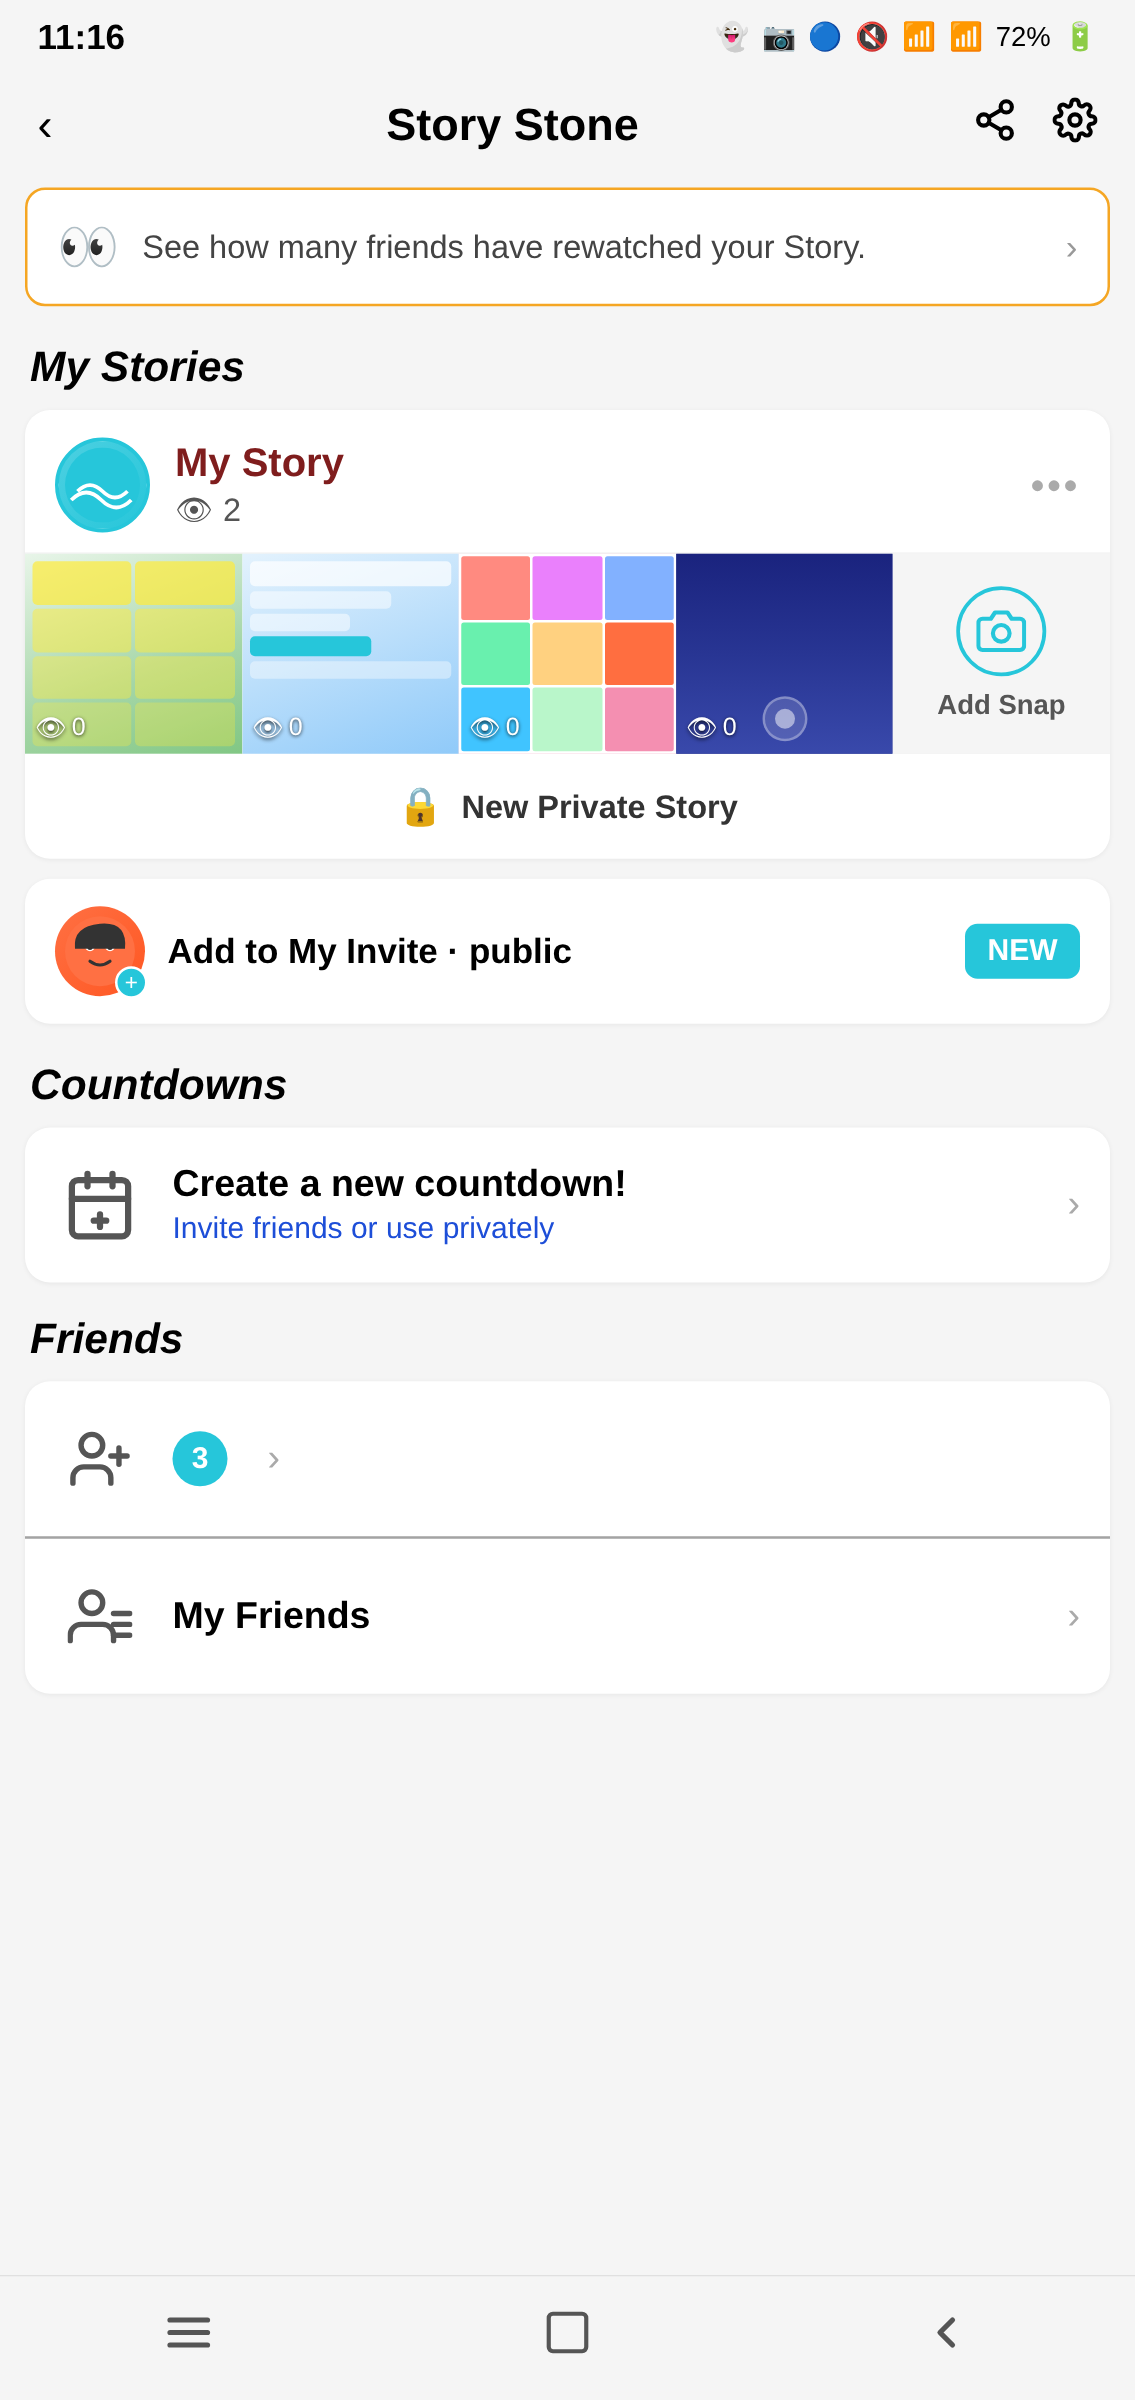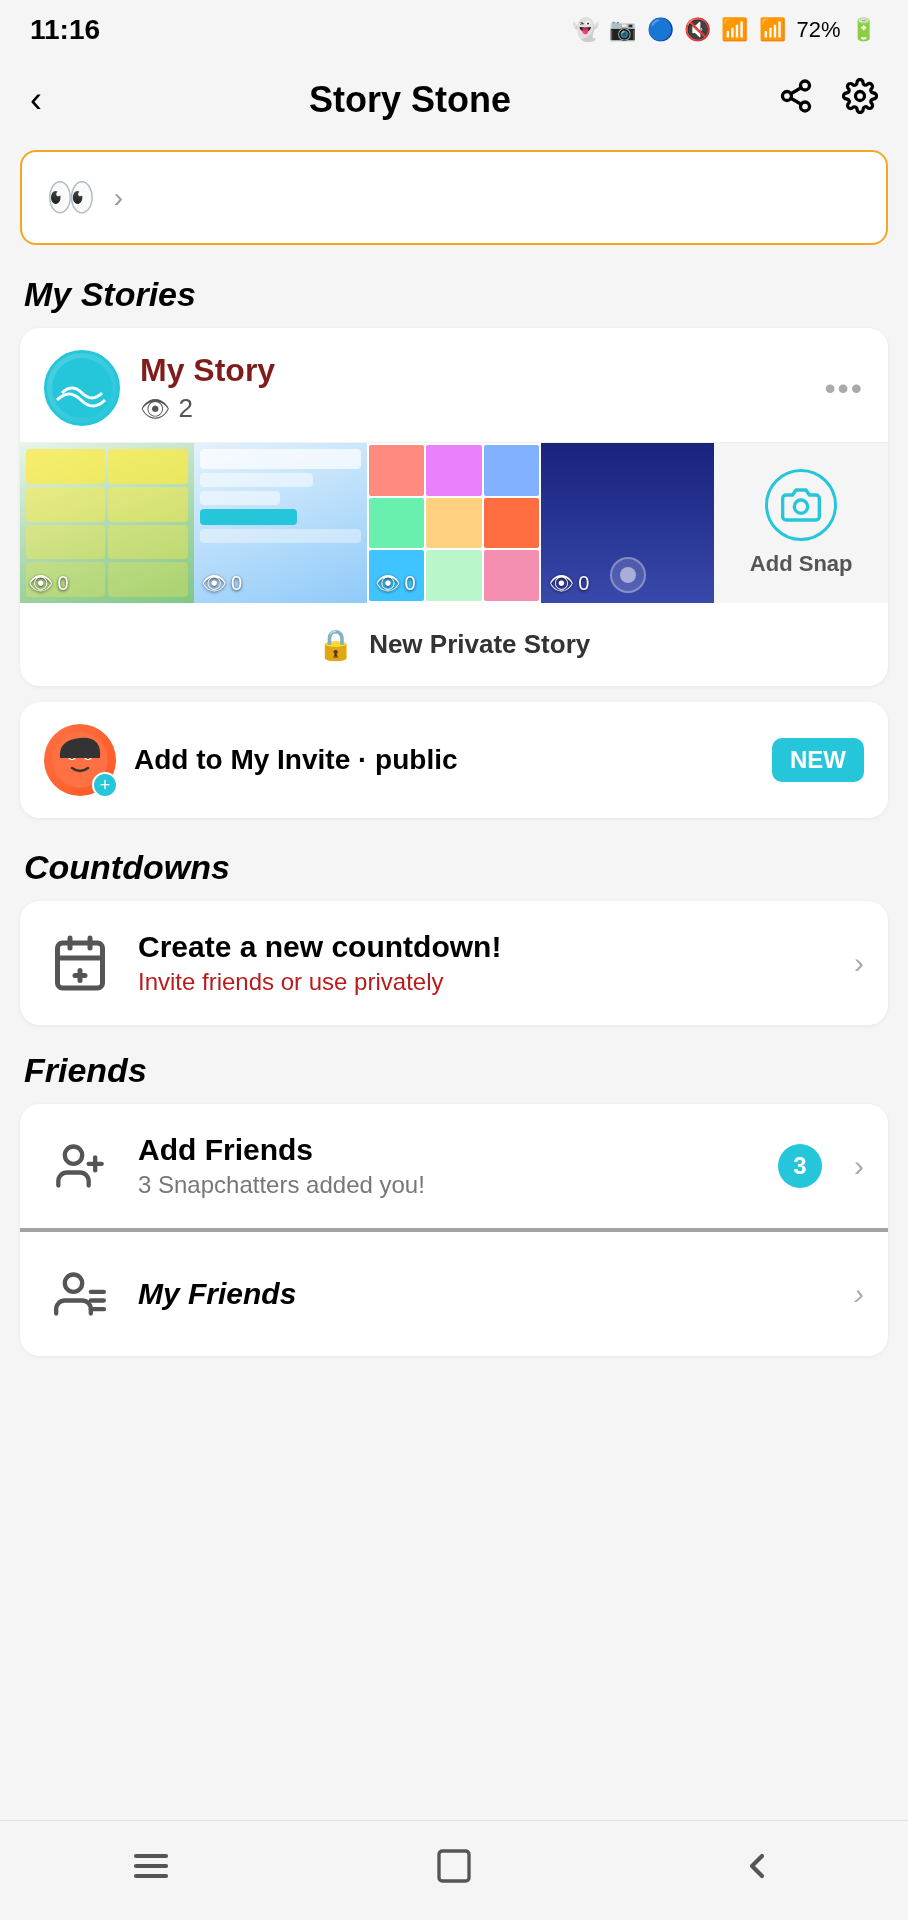--- a/index.html
+++ b/index.html
@@ -306,21 +306,21 @@
     .countdown-info {
       flex: 1;
     }
     .countdown-title {
       font-size: 30px;
       font-weight: 700;
       color: #000;
     }
     .countdown-sub {
       font-size: 24px;
-      color: #b91c1c;
+      color: #1d4ed8;
       margin-top: 4px;
     }
     .chevron-right {
       font-size: 30px;
       color: #aaa;
     }
 
     
     .friends-card {
       background: #fff;
@@ -330,22 +330,21 @@
       box-shadow: 0 1px 4px rgba(0,0,0,0.06);
     }
     .friends-item {
       display: flex;
       align-items: center;
       padding: 26px 24px;
       gap: 22px;
       cursor: pointer;
     }
     .friends-item + .friends-item {
-      border-top: 4px solid #a3a3a3;
-      font-style: italic;
+      border-top: 2px solid #a3a3a3;
     }
     .friends-icon {
       width: 72px;
       height: 72px;
       display: flex;
       align-items: center;
       justify-content: center;
       font-size: 42px;
       color: #555;
     }
@@ -451,20 +450,21 @@
       <svg width="36" height="36" viewBox="0 0 24 24" fill="none" stroke="#000" stroke-width="2.2" stroke-linecap="round" stroke-linejoin="round">
         <circle cx="12" cy="12" r="3"></circle>
         <path d="M19.4 15a1.65 1.65 0 0 0 .33 1.82l.06.06a2 2 0 0 1-2.83 2.83l-.06-.06a1.65 1.65 0 0 0-1.82-.33 1.65 1.65 0 0 0-1 1.51V21a2 2 0 0 1-4 0v-.09A1.65 1.65 0 0 0 9 19.4a1.65 1.65 0 0 0-1.82.33l-.06.06a2 2 0 0 1-2.83-2.83l.06-.06A1.65 1.65 0 0 0 4.68 15a1.65 1.65 0 0 0-1.51-1H3a2 2 0 0 1 0-4h.09A1.65 1.65 0 0 0 4.6 9a1.65 1.65 0 0 0-.33-1.82l-.06-.06a2 2 0 0 1 2.83-2.83l.06.06A1.65 1.65 0 0 0 9 4.68a1.65 1.65 0 0 0 1-1.51V3a2 2 0 0 1 4 0v.09a1.65 1.65 0 0 0 1 1.51 1.65 1.65 0 0 0 1.82-.33l.06-.06a2 2 0 0 1 2.83 2.83l-.06.06A1.65 1.65 0 0 0 19.4 9a1.65 1.65 0 0 0 1.51 1H21a2 2 0 0 1 0 4h-.09a1.65 1.65 0 0 0-1.51 1z"></path>
       </svg>
     </span>
   </div>
 </div>
 
 <div class="banner">
   <span class="banner-emoji">👀</span>
+  <span class="banner-text">See how many friends have rewatched your Story.</span>
   <span class="banner-arrow">›</span>
 </div>
 
 <div class="section-title">My Stories</div>
 
 <div class="story-card">
 
   <div class="story-header">
     <div class="story-avatar">
 
@@ -627,24 +627,20 @@
   <div class="friends-item">
     <div class="friends-icon">
 
       <svg width="52" height="52" viewBox="0 0 24 24" fill="none" stroke="#555" stroke-width="2" stroke-linecap="round" stroke-linejoin="round">
         <path d="M16 21v-2a4 4 0 0 0-4-4H6a4 4 0 0 0-4 4v2"></path>
         <circle cx="9" cy="7" r="4"></circle>
         <line x1="19" y1="8" x2="19" y2="14"></line>
         <line x1="22" y1="11" x2="16" y2="11"></line>
       </svg>
     </div>
-    <div class="friends-info">
-      <div class="friends-title">Add Friends</div>
-      <div class="friends-sub">3 Snapchatters added you!</div>
-    </div>
     <div class="friends-badge">3</div>
     <span class="chevron-right">›</span>
   </div>
 
   <div class="friends-item">
     <div class="friends-icon">
 
       <svg width="52" height="52" viewBox="0 0 24 24" fill="none" stroke="#555" stroke-width="2" stroke-linecap="round" stroke-linejoin="round">
         <path d="M17 21v-2a4 4 0 0 0-4-4H5a4 4 0 0 0-4 4v2"></path>
         <circle cx="9" cy="7" r="4"></circle>

